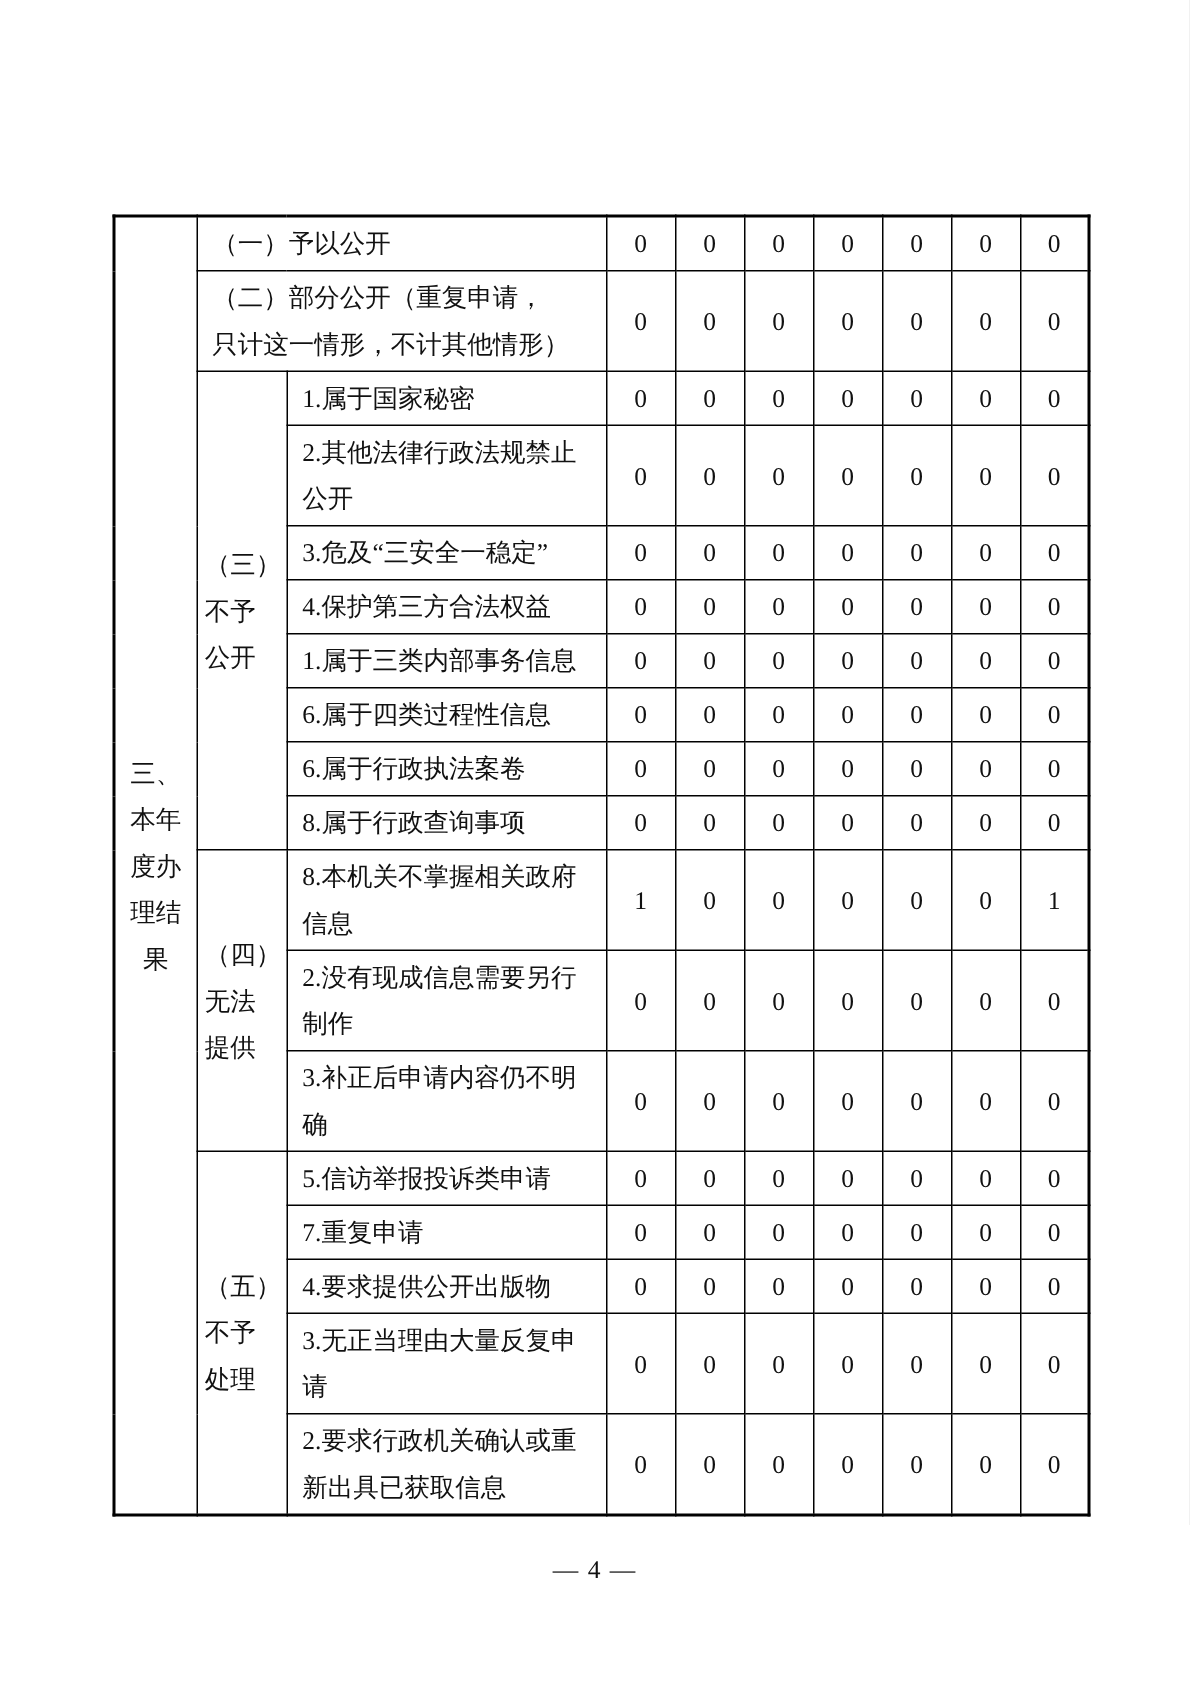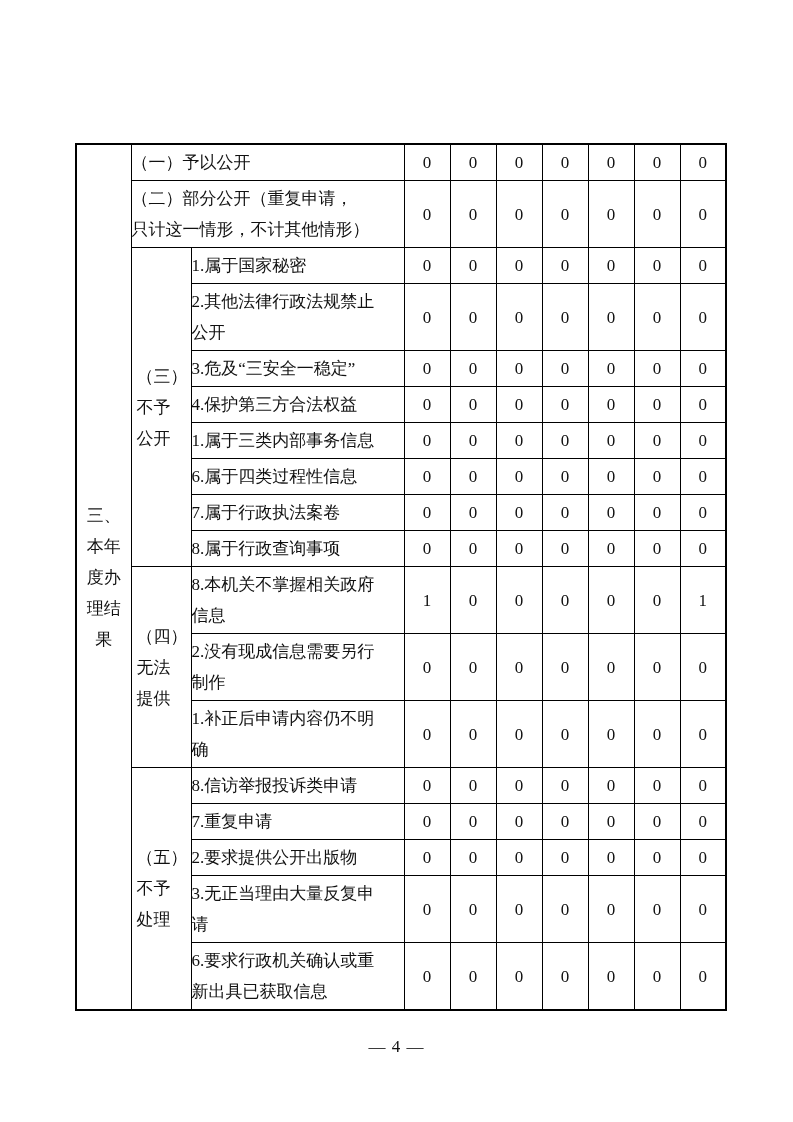--- a/index.html
+++ b/index.html
@@ -41,21 +41,21 @@
   }
   td.group-cell {
     text-align: left;
     white-space: pre-line;
     line-height: 35px;
     padding: 0 0 0 5px;
   }
   td.label-cell {
     text-align: left;
     white-space: pre-line;
-    padding: 2px 2px 2px 0;
+    padding: 2px 2px 2px 10px;
   }
   td.value-cell {
     text-align: center;
     font-size: 17px;
   }
   tr.r1 { height: 35px; }
   tr.r2 { height: 66px; }
   .page-number {
     position: absolute;
     top: 1037px;
@@ -169,21 +169,21 @@
           <td class="label-cell">6.属于四类过程性信息</td>
           <td class="value-cell">0</td>
           <td class="value-cell">0</td>
           <td class="value-cell">0</td>
           <td class="value-cell">0</td>
           <td class="value-cell">0</td>
           <td class="value-cell">0</td>
           <td class="value-cell">0</td>
         </tr>
         <tr class="r1">
-          <td class="label-cell">7.属于行政执法案卷</td>
+          <td class="label-cell">6.属于行政执法案卷</td>
           <td class="value-cell">0</td>
           <td class="value-cell">0</td>
           <td class="value-cell">0</td>
           <td class="value-cell">0</td>
           <td class="value-cell">0</td>
           <td class="value-cell">0</td>
           <td class="value-cell">0</td>
         </tr>
         <tr class="r1">
           <td class="label-cell">8.属于行政查询事项</td>
@@ -214,76 +214,76 @@
 制作</td>
           <td class="value-cell">0</td>
           <td class="value-cell">0</td>
           <td class="value-cell">0</td>
           <td class="value-cell">0</td>
           <td class="value-cell">0</td>
           <td class="value-cell">0</td>
           <td class="value-cell">0</td>
         </tr>
         <tr class="r2">
-          <td class="label-cell">1.补正后申请内容仍不明
+          <td class="label-cell">3.补正后申请内容仍不明
 确</td>
           <td class="value-cell">0</td>
           <td class="value-cell">0</td>
           <td class="value-cell">0</td>
           <td class="value-cell">0</td>
           <td class="value-cell">0</td>
           <td class="value-cell">0</td>
           <td class="value-cell">0</td>
         </tr>
         <tr class="r1">
           <td class="group-cell" rowspan="5">（五）
 不予
 处理</td>
-          <td class="label-cell">8.信访举报投诉类申请</td>
+          <td class="label-cell">5.信访举报投诉类申请</td>
           <td class="value-cell">0</td>
           <td class="value-cell">0</td>
           <td class="value-cell">0</td>
           <td class="value-cell">0</td>
           <td class="value-cell">0</td>
           <td class="value-cell">0</td>
           <td class="value-cell">0</td>
         </tr>
         <tr class="r1">
           <td class="label-cell">7.重复申请</td>
           <td class="value-cell">0</td>
           <td class="value-cell">0</td>
           <td class="value-cell">0</td>
           <td class="value-cell">0</td>
           <td class="value-cell">0</td>
           <td class="value-cell">0</td>
           <td class="value-cell">0</td>
         </tr>
         <tr class="r1">
-          <td class="label-cell">2.要求提供公开出版物</td>
+          <td class="label-cell">4.要求提供公开出版物</td>
           <td class="value-cell">0</td>
           <td class="value-cell">0</td>
           <td class="value-cell">0</td>
           <td class="value-cell">0</td>
           <td class="value-cell">0</td>
           <td class="value-cell">0</td>
           <td class="value-cell">0</td>
         </tr>
         <tr class="r2">
           <td class="label-cell">3.无正当理由大量反复申
 请</td>
           <td class="value-cell">0</td>
           <td class="value-cell">0</td>
           <td class="value-cell">0</td>
           <td class="value-cell">0</td>
           <td class="value-cell">0</td>
           <td class="value-cell">0</td>
           <td class="value-cell">0</td>
         </tr>
         <tr class="r2">
-          <td class="label-cell">6.要求行政机关确认或重
+          <td class="label-cell">2.要求行政机关确认或重
 新出具已获取信息</td>
           <td class="value-cell">0</td>
           <td class="value-cell">0</td>
           <td class="value-cell">0</td>
           <td class="value-cell">0</td>
           <td class="value-cell">0</td>
           <td class="value-cell">0</td>
           <td class="value-cell">0</td>
         </tr>
       </tbody>

